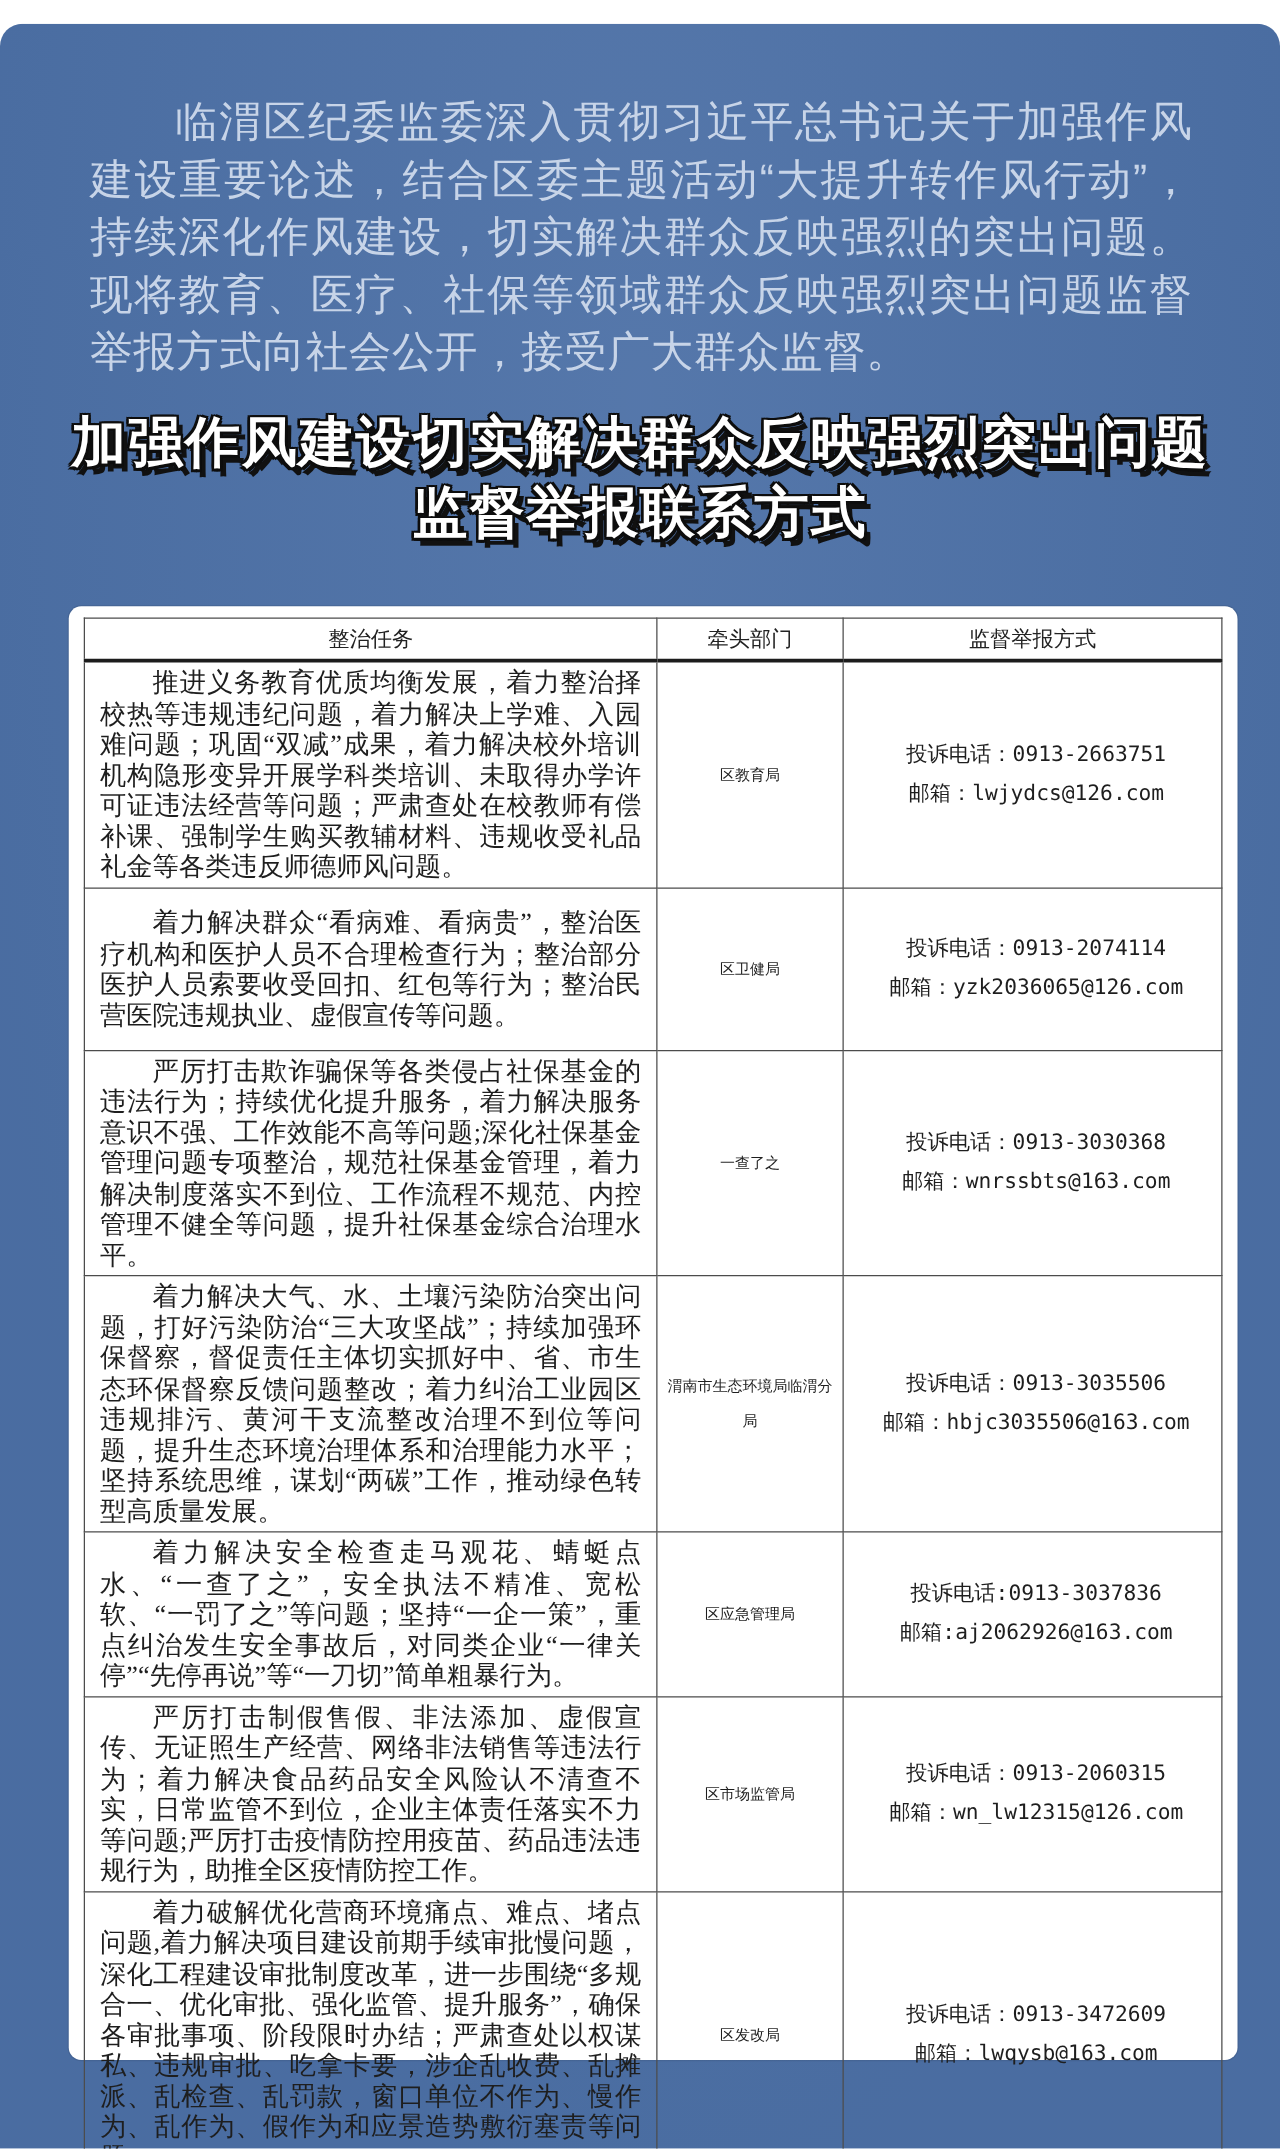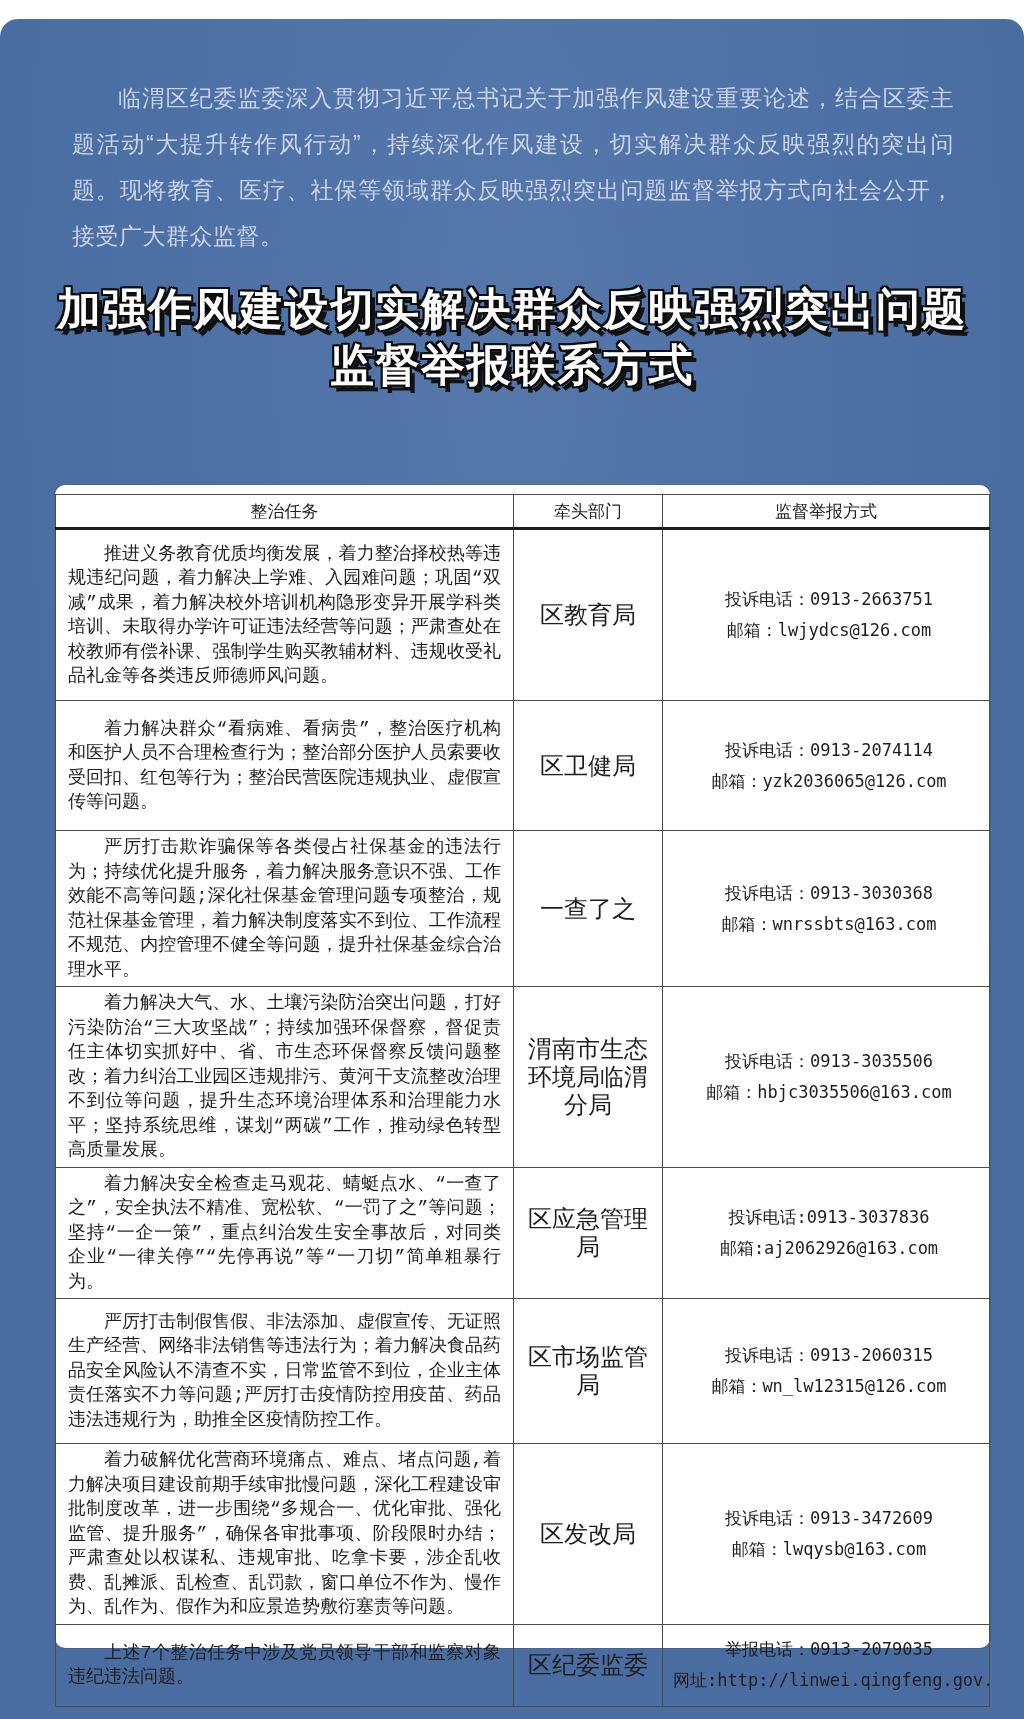--- a/index.html
+++ b/index.html
@@ -14,21 +14,21 @@
     position:absolute; left:0; top:19px;
     width:1024px; height:1700px;
     background:#4c70a6;
     background-image:radial-gradient(ellipse at 50% 18%, rgba(255,255,255,0.05), rgba(0,0,0,0.03) 75%);
     border-radius:18px 18px 0 0;
     overflow:hidden;
   }
   .intro {
     margin:56px 70px 0 72px;
     color:#c7d4e8;
-    font-size:23px;
+    font-size:34px;
     line-height:46px;
     text-indent:2em;
     text-align:justify;
     letter-spacing:0.5px;
   }
   .big-title {
     margin-top:22px;
     text-align:center;
     color:#ffffff;
     font-weight:bold;
@@ -41,21 +41,21 @@
       -2px  0   0 #0d0d0d, 2px  0   0 #0d0d0d,
        0   -2px 0 #0d0d0d, 0    2px 0 #0d0d0d,
        5px  6px 0 #111111;
   }
   .table-card {
     position:absolute; left:55px; top:466px;
     width:935px; height:1163px;
     background:#ffffff;
     border-radius:10px;
     box-sizing:border-box;
-    padding:9px 0;
+    padding:9px 12px;
     box-shadow:0 0 0 1px rgba(0,0,0,0.08);
   }
   table.report {
     width:100%;
     border-collapse:collapse;
     table-layout:fixed;
     color:#1e1e1e;
   }
   table.report th, table.report td {
     border:1px solid #4c4c4c;
@@ -65,30 +65,30 @@
     font-size:17px;
     font-weight:normal;
     text-align:center;
     color:#222;
     border-bottom:3px solid #1c1c1c;
     background:#ffffff;
   }
   td.task { padding:4px 12px; vertical-align:middle; }
   td.task p {
     margin:0;
-    font-size:18px;
+    font-size:21px;
     line-height:24.5px;
     text-indent:2em;
     text-align:justify;
-    font-family:Liberation Mono, monospace;
+    font-family:Liberation Serif, serif;
   }
   td.dept {
     text-align:center;
     vertical-align:middle;
-    font-size:24px;
+    font-size:12px;
     line-height:28px;
     padding:0 6px;
     font-family:"Liberation Serif", serif;
   }
   td.contact {
     vertical-align:middle;
     padding:0 4px 0 10px;
     font-size:17px;
     line-height:31px;
     font-family:"DejaVu Sans Mono", "Liberation Serif", monospace;

